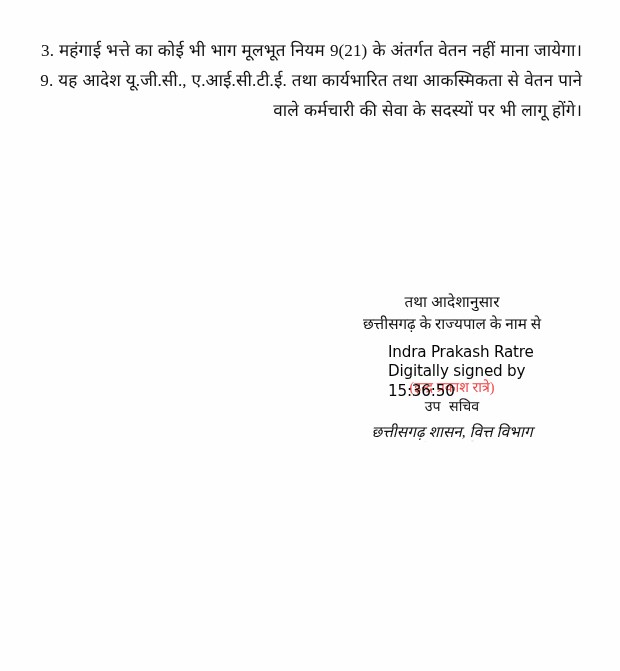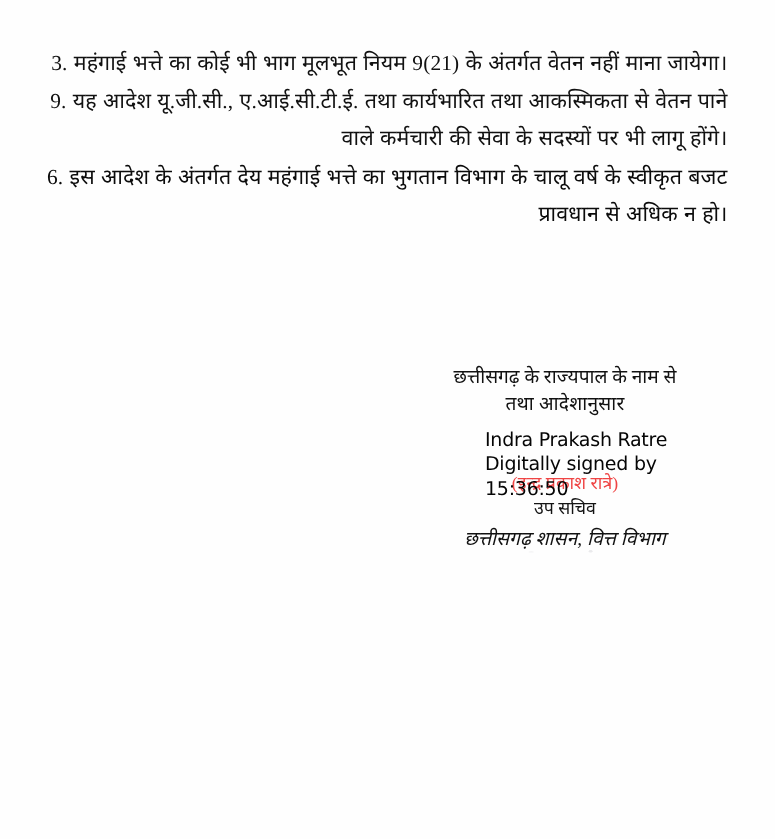--- a/index.html
+++ b/index.html
@@ -75,20 +75,21 @@
     line-height: 19px;
     color: #ef4444;
     white-space: nowrap;
   }
   .sign-designation {
     font-size: 14.2px;
     line-height: 19px;
     color: #141414;
     white-space: nowrap;
     margin-top: 1px;
+    font-family: Liberation Mono, monospace;
   }
   .sign-dept {
     position: absolute;
     left: 318px;
     top: 421px;
     width: 268px;
     text-align: center;
     font-size: 15.4px;
     line-height: 21px;
     color: #111111;
@@ -123,26 +124,25 @@
   .speckle.s2 { left: 423px; top: 441px; width: 4px; height: 1px; opacity: 0.3; }
 </style>
 </head>
 <body>
 
 <div class="page">
 
   <div class="body-block">
     <p class="para ink-a">3. महंगाई भत्ते का कोई भी भाग मूलभूत नियम 9(21) के अंतर्गत वेतन नहीं माना जायेगा।</p>
     <p class="para ink-a">9. यह आदेश यू.जी.सी., ए.आई.सी.टी.ई. तथा कार्यभारित तथा आकस्मिकता से वेतन पाने वाले कर्मचारी की सेवा के सदस्यों पर भी लागू होंगे।</p>
-    <p class="para ink-b">6. इस आदेश के अंतर्गत देय महंगाई भत्ते का भुगतान विभाग के चालू वर्ष के स्वीकृत बजट प्रावधान से अधिक न हो।</p>
   </div>
 
   <div class="closing-block">
+    <div class="closing-line second">तथा आदेशानुसार</div>
     <div class="closing-line">छत्तीसगढ़ के राज्यपाल के नाम से</div>
-    <div class="closing-line second">तथा आदेशानुसार</div>
   </div>
 
   <div class="sign-name-block">
     <div class="sign-name">(इन्द्र प्रकाश रात्रे)</div>
     <div class="sign-designation">उप सचिव</div>
   </div>
 
   <div class="sign-dept">छत्तीसगढ़ शासन, वित्त विभाग</div>
 
   <div class="dsc-stamp">

